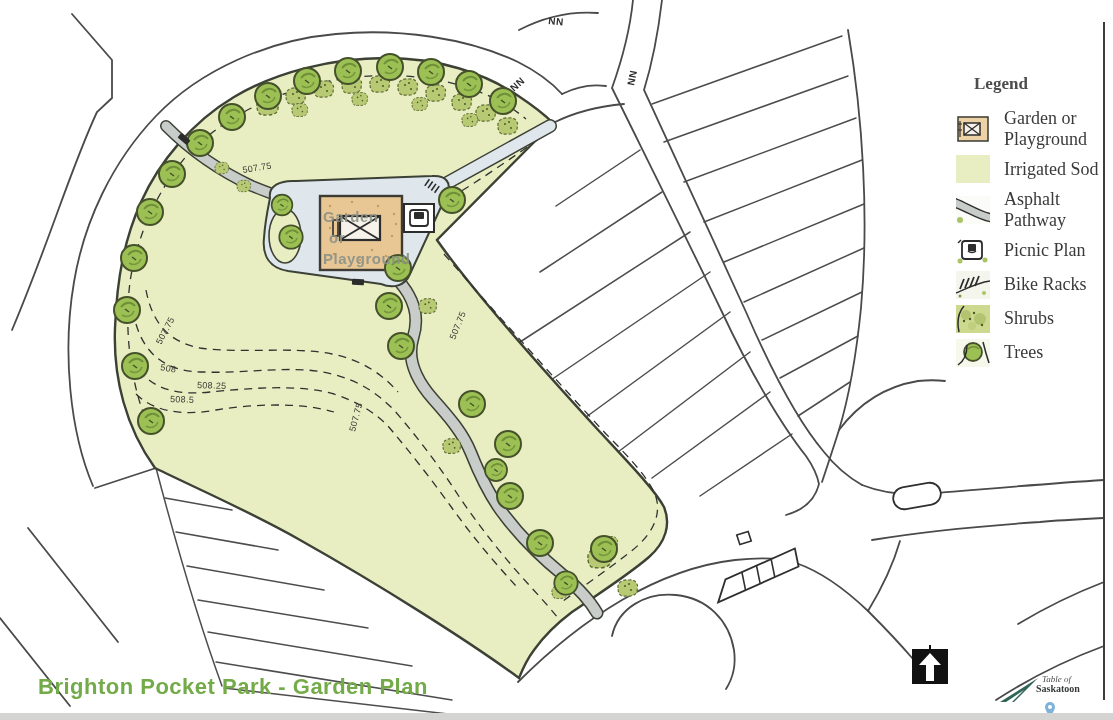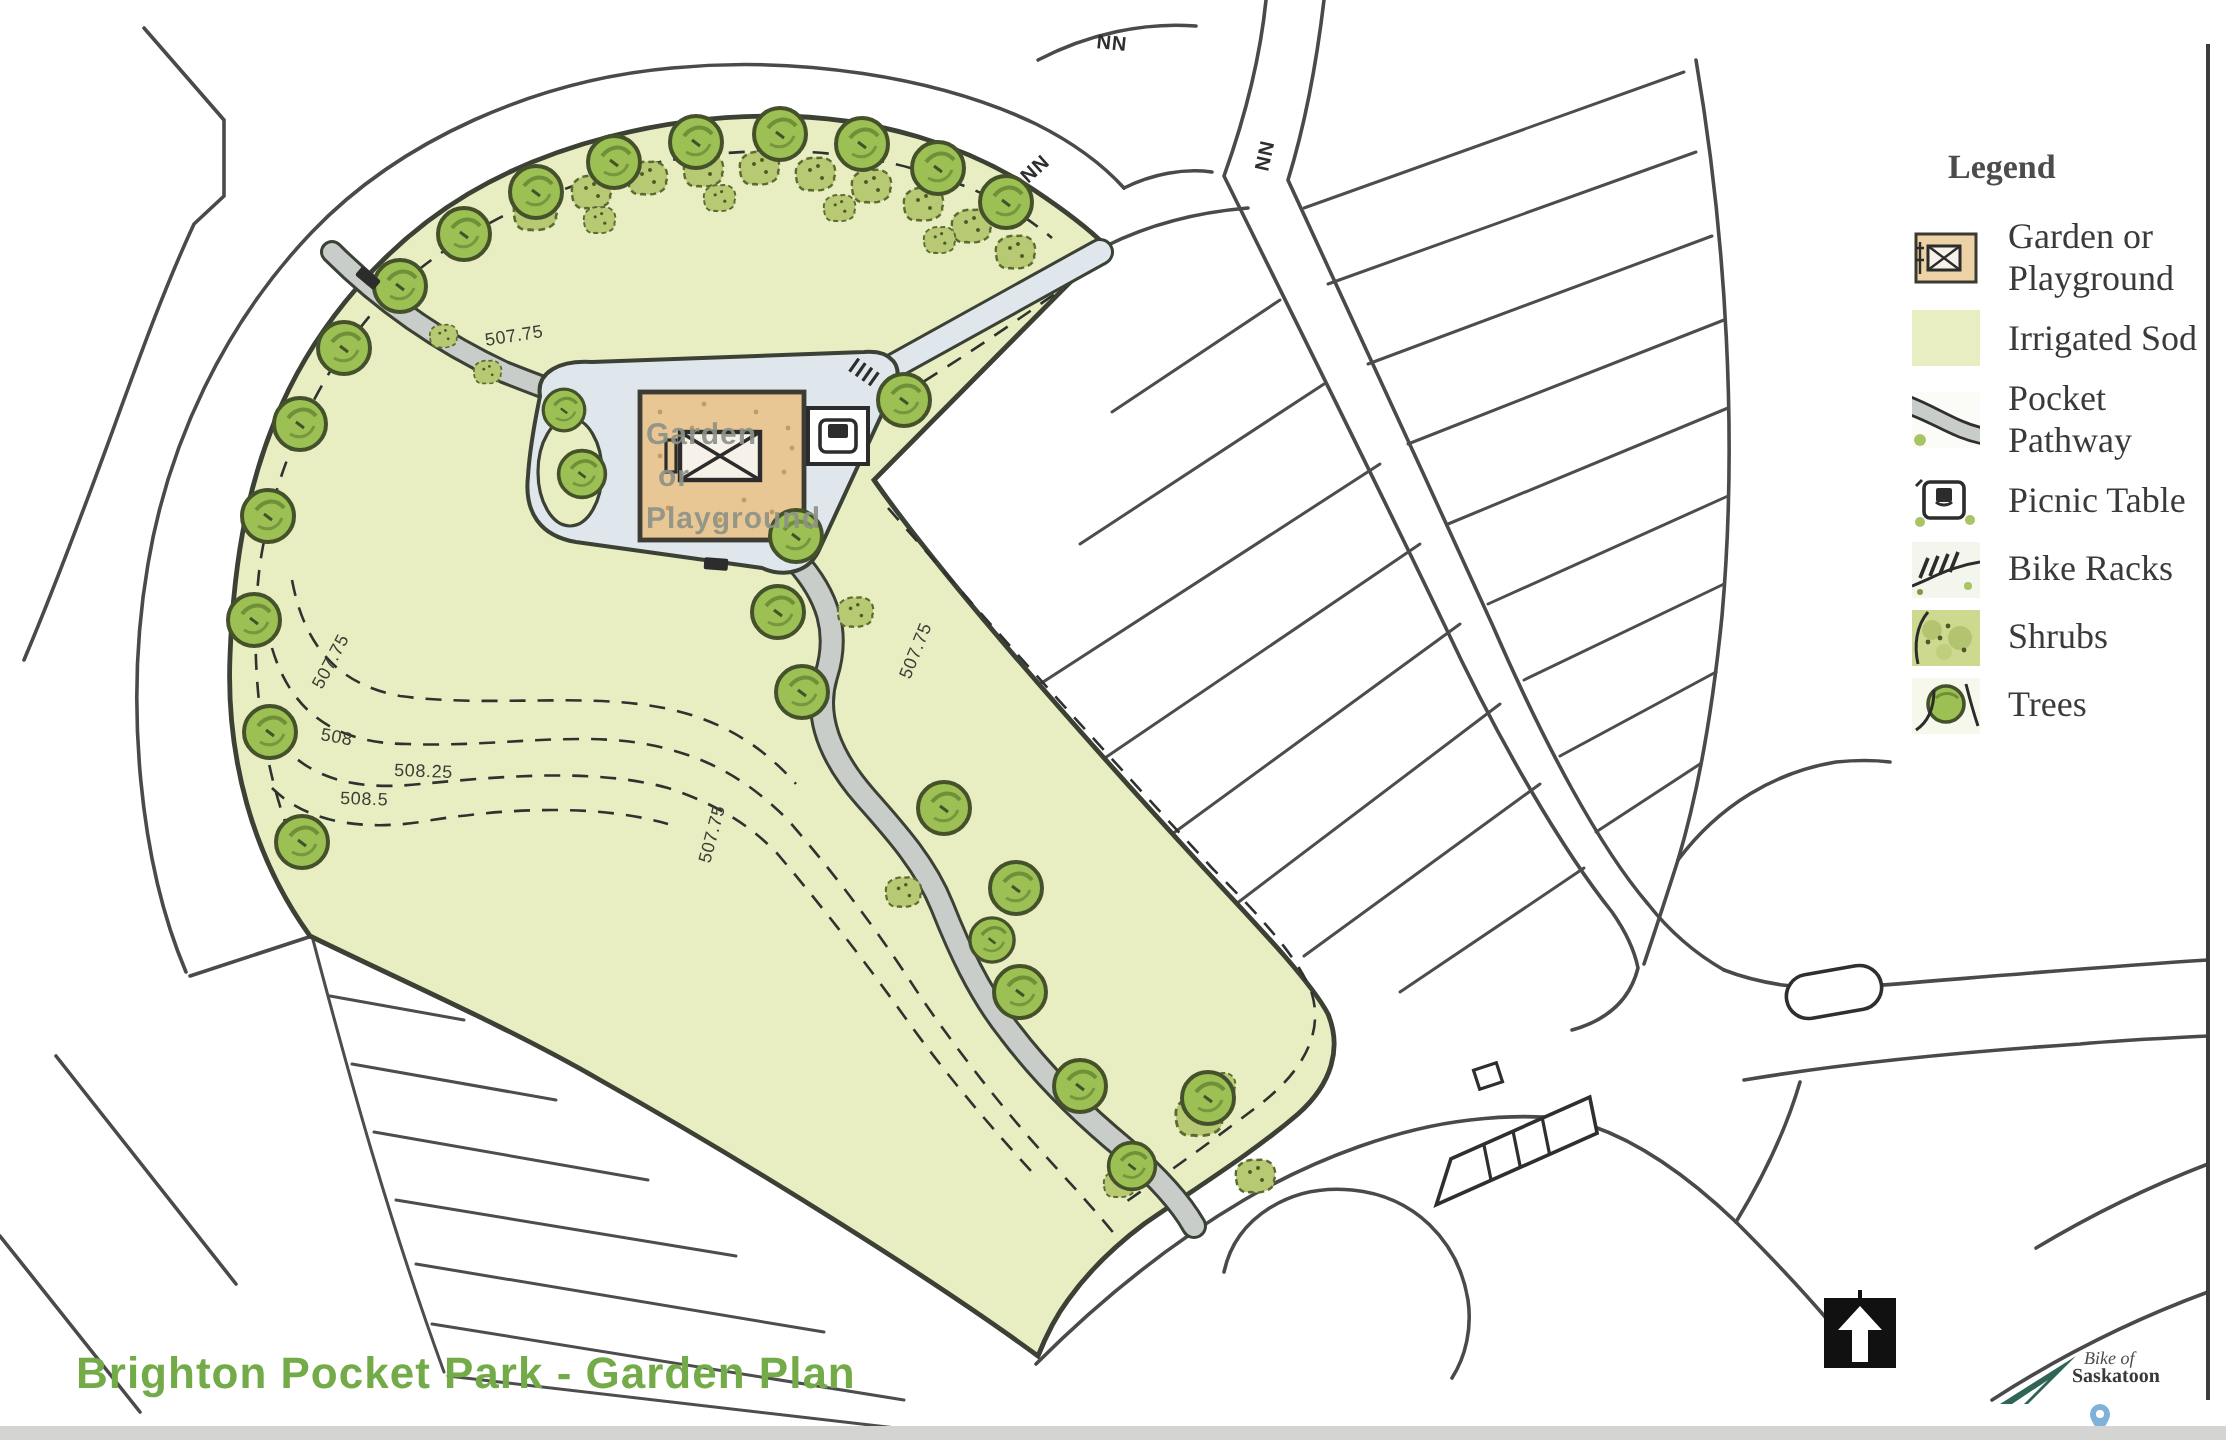--- a/index.html
+++ b/index.html
@@ -291,35 +291,35 @@
   </div>
 
   <div class="lrow">
     <svg class="ic" width="34" height="28">
       <rect x="0" y="0" width="34" height="28" fill="#fbfbf8"></rect>
       <path d="M-2,6 C10,10 22,20 36,22" stroke="#c9cdc9" stroke-width="8" fill="none"></path>
       <path d="M-2,2 C10,6 24,16 36,18" stroke="#2f2f2f" stroke-width="1.4" fill="none"></path>
       <path d="M-2,11 C10,15 22,24 36,26" stroke="#2f2f2f" stroke-width="1.4" fill="none"></path>
       <circle cx="4" cy="24" r="3" fill="#a9c464"></circle>
     </svg>
-    <div class="lb">Pocket Pathway</div>
+    <div class="lb">Asphalt Pathway</div>
   </div>
 
 
   <div class="lrow">
     <svg class="ic" width="34" height="28">
       <rect x="0" y="0" width="34" height="28" fill="#ffffff"></rect>
       <rect x="6" y="4" width="20" height="18" rx="3" fill="none" stroke="#2c2c2c" stroke-width="1.8"></rect>
       <rect x="12" y="7" width="8" height="7" rx="1" fill="#2c2c2c"></rect>
       <path d="M12,14 C14,16 18,16 20,14" stroke="#2c2c2c" stroke-width="1.4" fill="none"></path>
       <circle cx="4" cy="24" r="2.5" fill="#a9c464"></circle>
           <circle cx="29" cy="23" r="2.5" fill="#a9c464"></circle>
       <path d="M2,6 L5,3" stroke="#2c2c2c" stroke-width="1.4"></path>
     </svg>
-    <div class="lb">Picnic Table</div>
+    <div class="lb">Picnic Plan</div>
   </div>
 
 
   <div class="lrow">
     <svg class="ic" width="34" height="28">
       <rect x="0" y="0" width="34" height="28" fill="#f4f6ee"></rect>
       <path d="M0,22 C10,18 20,12 34,10" stroke="#2c2c2c" stroke-width="1.5" fill="none"></path>
       <path d="M8,8 L4,18 M13,7 L9,17 M18,6 L14,16 M23,5 L19,15" stroke="#2c2c2c" stroke-width="1.8"></path>
       <circle cx="28" cy="22" r="2" fill="#a9c464"></circle>
           <circle cx="4" cy="25" r="1.5" fill="#7f9a44"></circle>
@@ -361,21 +361,21 @@
   <rect x="1" y="4" width="36" height="35" fill="#111"></rect>
   <rect x="15" y="16" width="8" height="20" fill="#fff"></rect>
   <polygon points="19,8 8,20 30,20" fill="#fff"></polygon>
 </svg>
 
 <div class="logo">
   <svg width="40" height="28" style="position:absolute;left:0;top:4px">
     <polygon points="0,26 38,2 14,26" fill="#2f6456"></polygon>
     <polygon points="6,26 24,14 12,26" fill="#ffffff"></polygon>
   </svg>
-  <div class="cityof">Bike of</div>
+  <div class="cityof">Table of</div>
   <div class="sask">Saskatoon</div>
   <svg width="12" height="16" style="position:absolute;left:44px;top:30px">
     <path d="M6,15 C2,9 1,7 1,5 A5,5 0 1 1 11,5 C11,7 10,9 6,15 Z" fill="#7fb2d9"></path>
     <circle cx="6" cy="5" r="2" fill="#ffffff"></circle>
   </svg>
 </div>
 
 <div class="rborder"></div>
 <div class="scanbar"></div>
 

